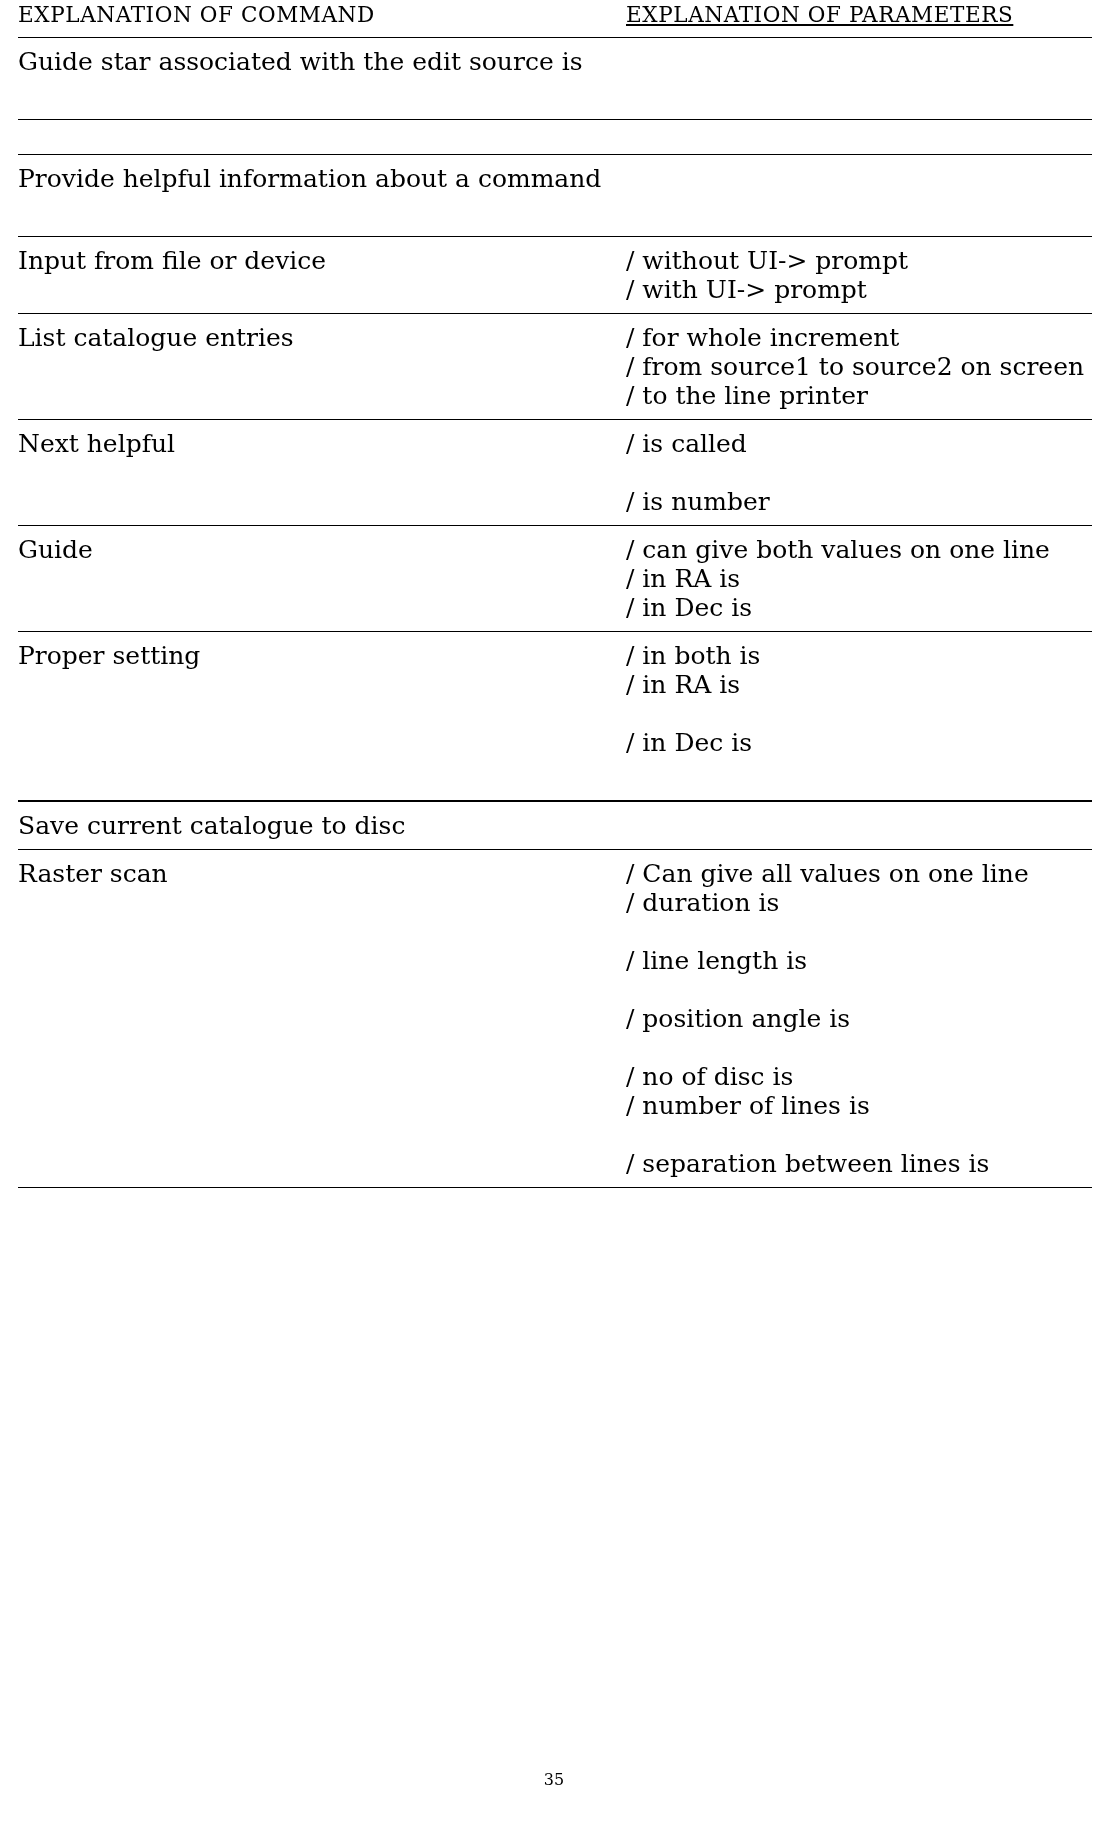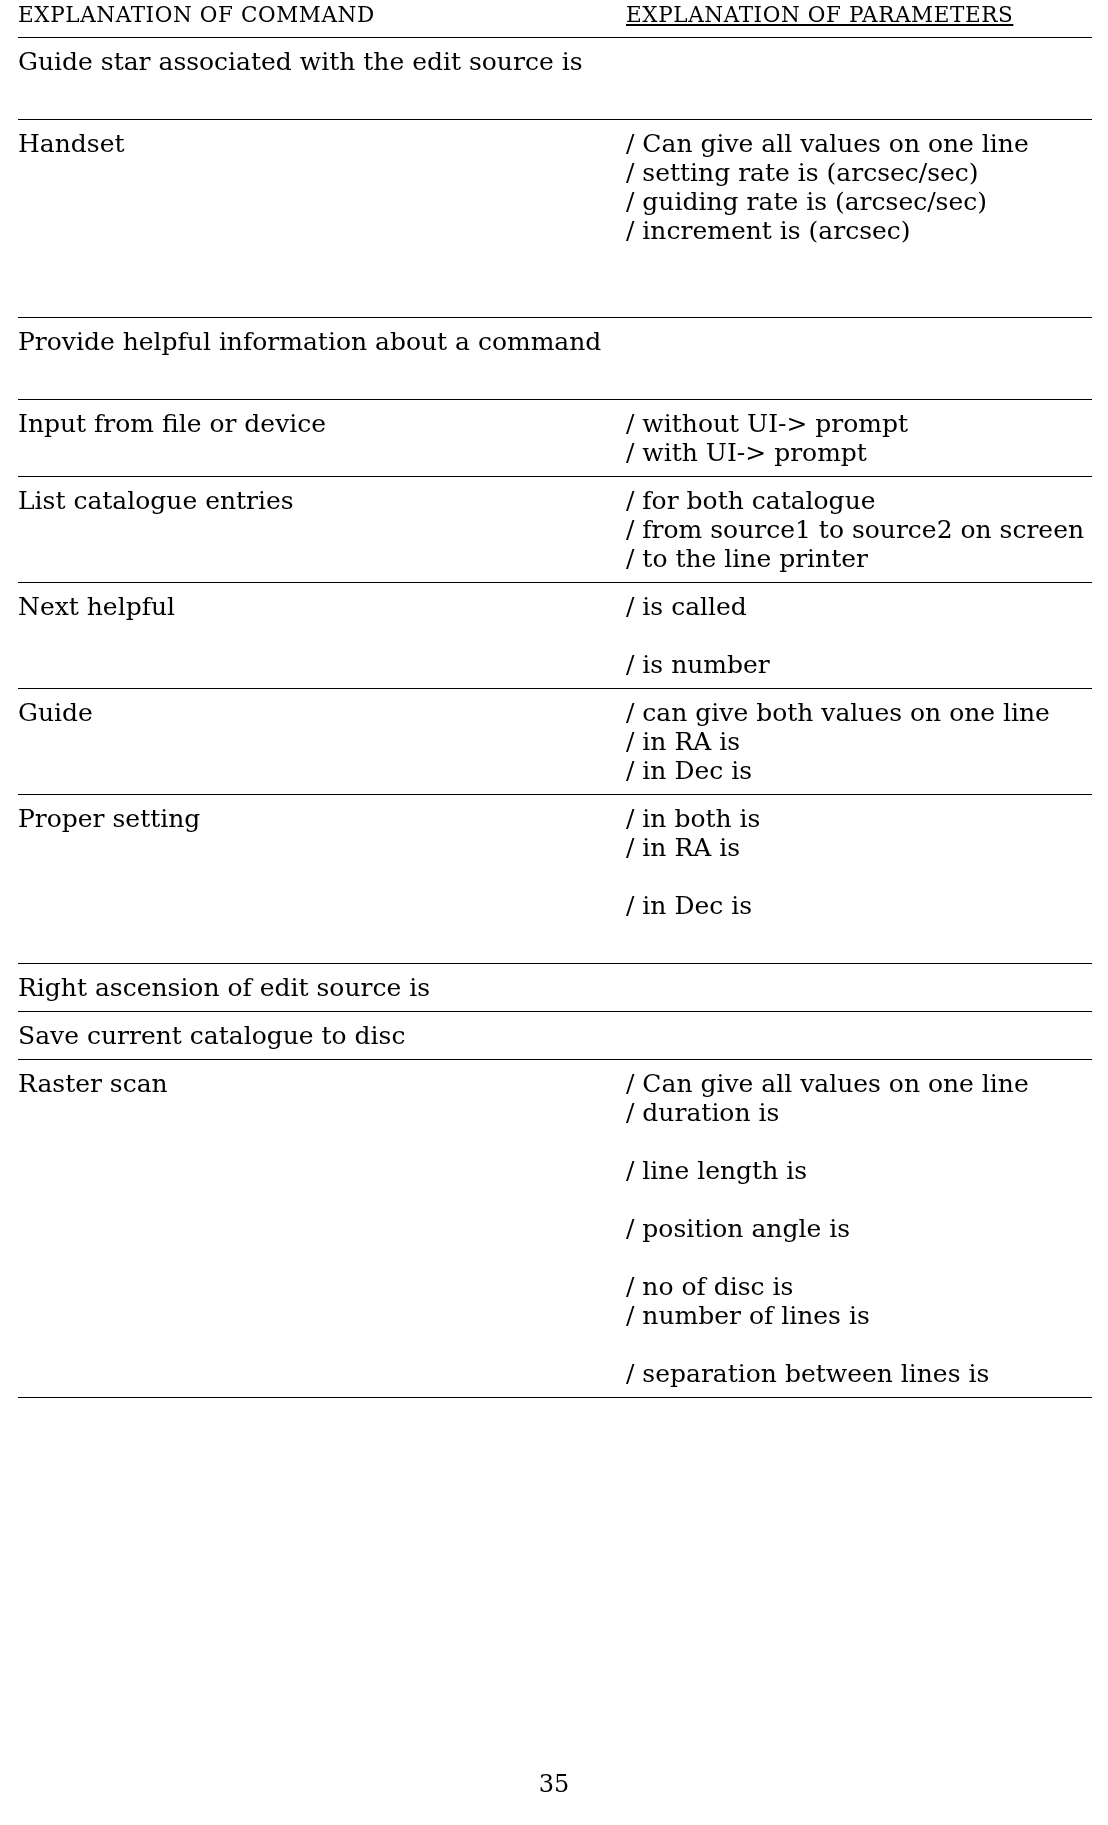--- a/index.html
+++ b/index.html
@@ -74,21 +74,21 @@
     height: 34px;
   }
   .tall-pad td { padding-bottom: 38px; }
 
   .pagenum {
     position: absolute;
     left: 0;
     top: 1770px;
     width: 1108px;
     text-align: center;
-    font-size: 24px;
+    font-size: 16px;
   }
 </style>
 </head>
 <body>
 
 <div class="page">
 
   <table class="doc-table">
     <colgroup>
       <col class="col-cmd">
@@ -111,29 +111,20 @@
       </tr>
       <tr class="spacer-row">
           <td></td>
           <td></td>
         </tr>
       <tr class="rule">
           <td></td>
           <td></td>
         </tr>
 
-      <tr class="body-row tall-pad">
-        <td class="cmd-cell">Handset</td>
-        <td class="par-cell">
-          <div>/ Can give all values on one line</div>
-          <div>/ setting rate is (arcsec/sec)</div>
-          <div>/ guiding rate is (arcsec/sec)</div>
-          <div>/ increment is (arcsec)</div>
-        </td>
-      </tr>
       <tr class="spacer-row">
           <td></td>
           <td></td>
         </tr>
       <tr class="rule">
           <td></td>
           <td></td>
         </tr>
 
       <tr class="body-row">
@@ -157,21 +148,21 @@
         </td>
       </tr>
       <tr class="rule">
           <td></td>
           <td></td>
         </tr>
 
       <tr class="body-row">
         <td class="cmd-cell">List catalogue entries</td>
         <td class="par-cell">
-          <div>/ for both catalogue</div>
+          <div>/ for whole increment</div>
           <div>/ from source1 to source2 on screen</div>
           <div>/ to the line printer</div>
         </td>
       </tr>
       <tr class="rule">
           <td></td>
           <td></td>
         </tr>
 
       <tr class="body-row">
@@ -211,24 +202,20 @@
       </tr>
       <tr class="spacer-row">
           <td></td>
           <td></td>
         </tr>
       <tr class="rule">
           <td></td>
           <td></td>
         </tr>
 
-      <tr class="body-row">
-        <td class="cmd-cell">Right ascension of edit source is</td>
-        <td class="par-cell"></td>
-      </tr>
       <tr class="rule">
           <td></td>
           <td></td>
         </tr>
 
       <tr class="body-row">
         <td class="cmd-cell">Save current catalogue to disc</td>
         <td class="par-cell"></td>
       </tr>
       <tr class="rule">

